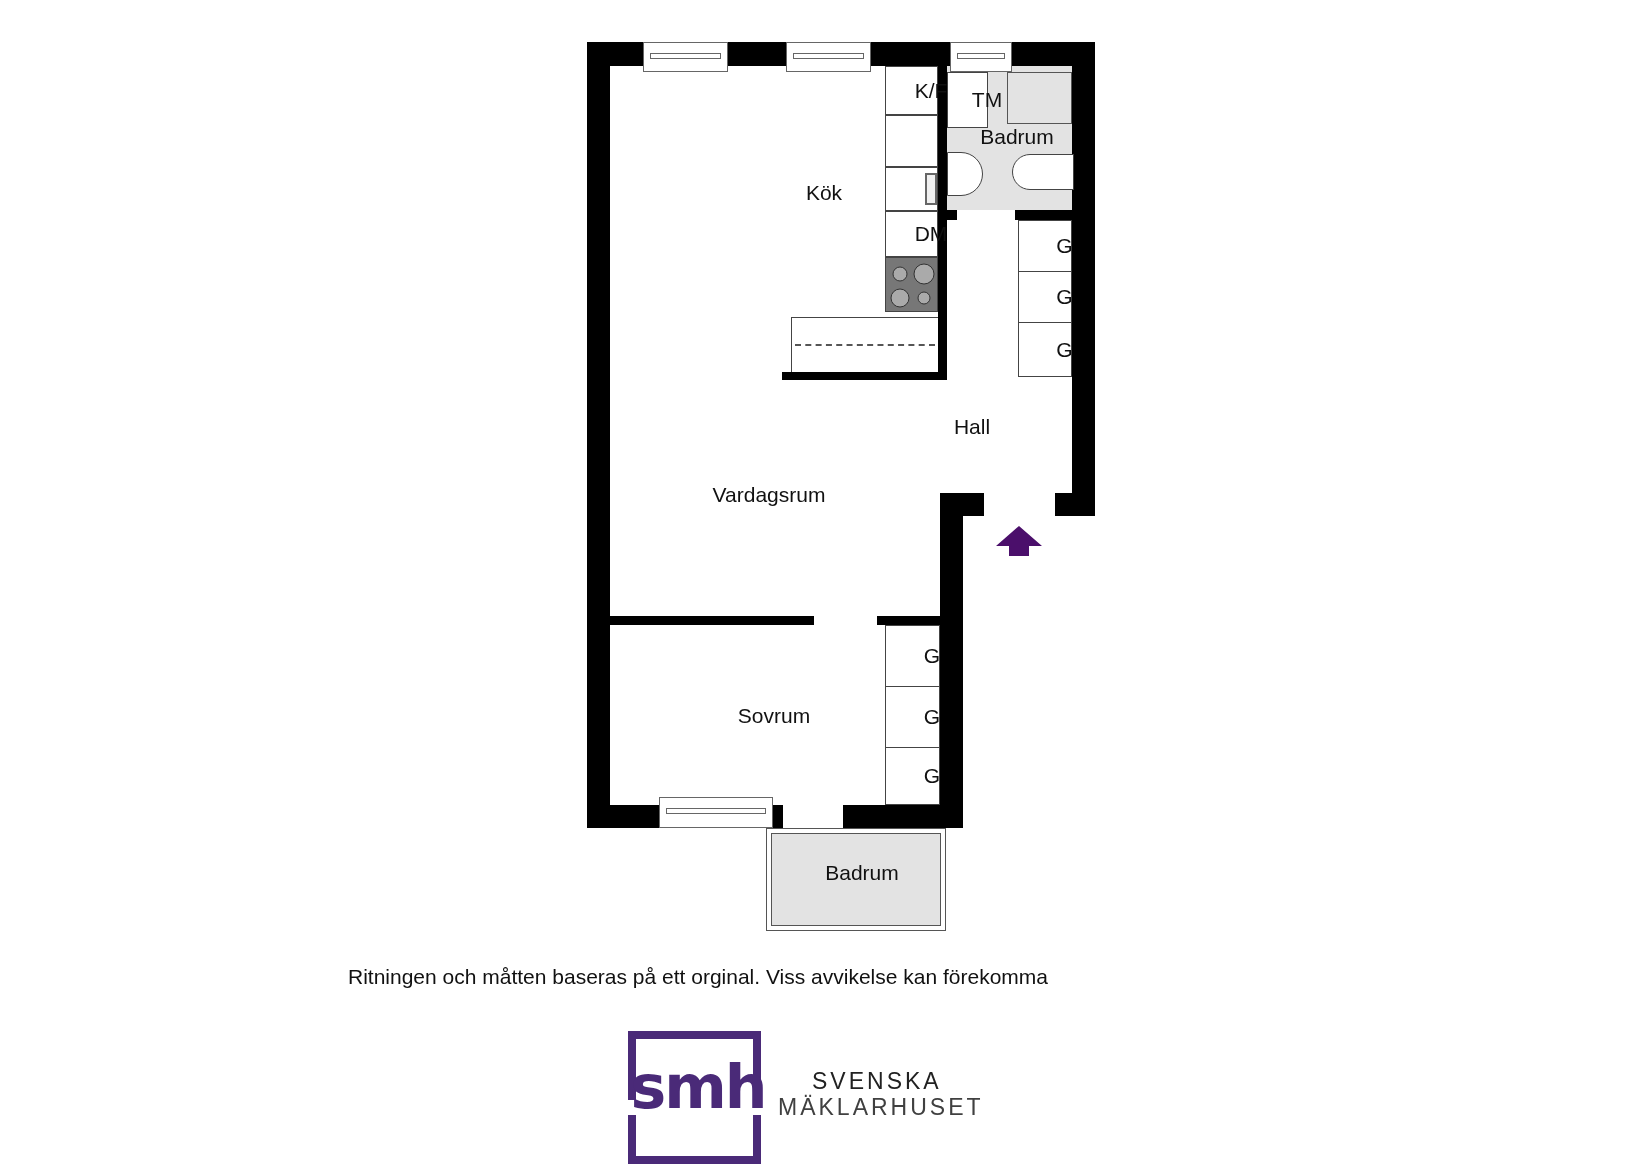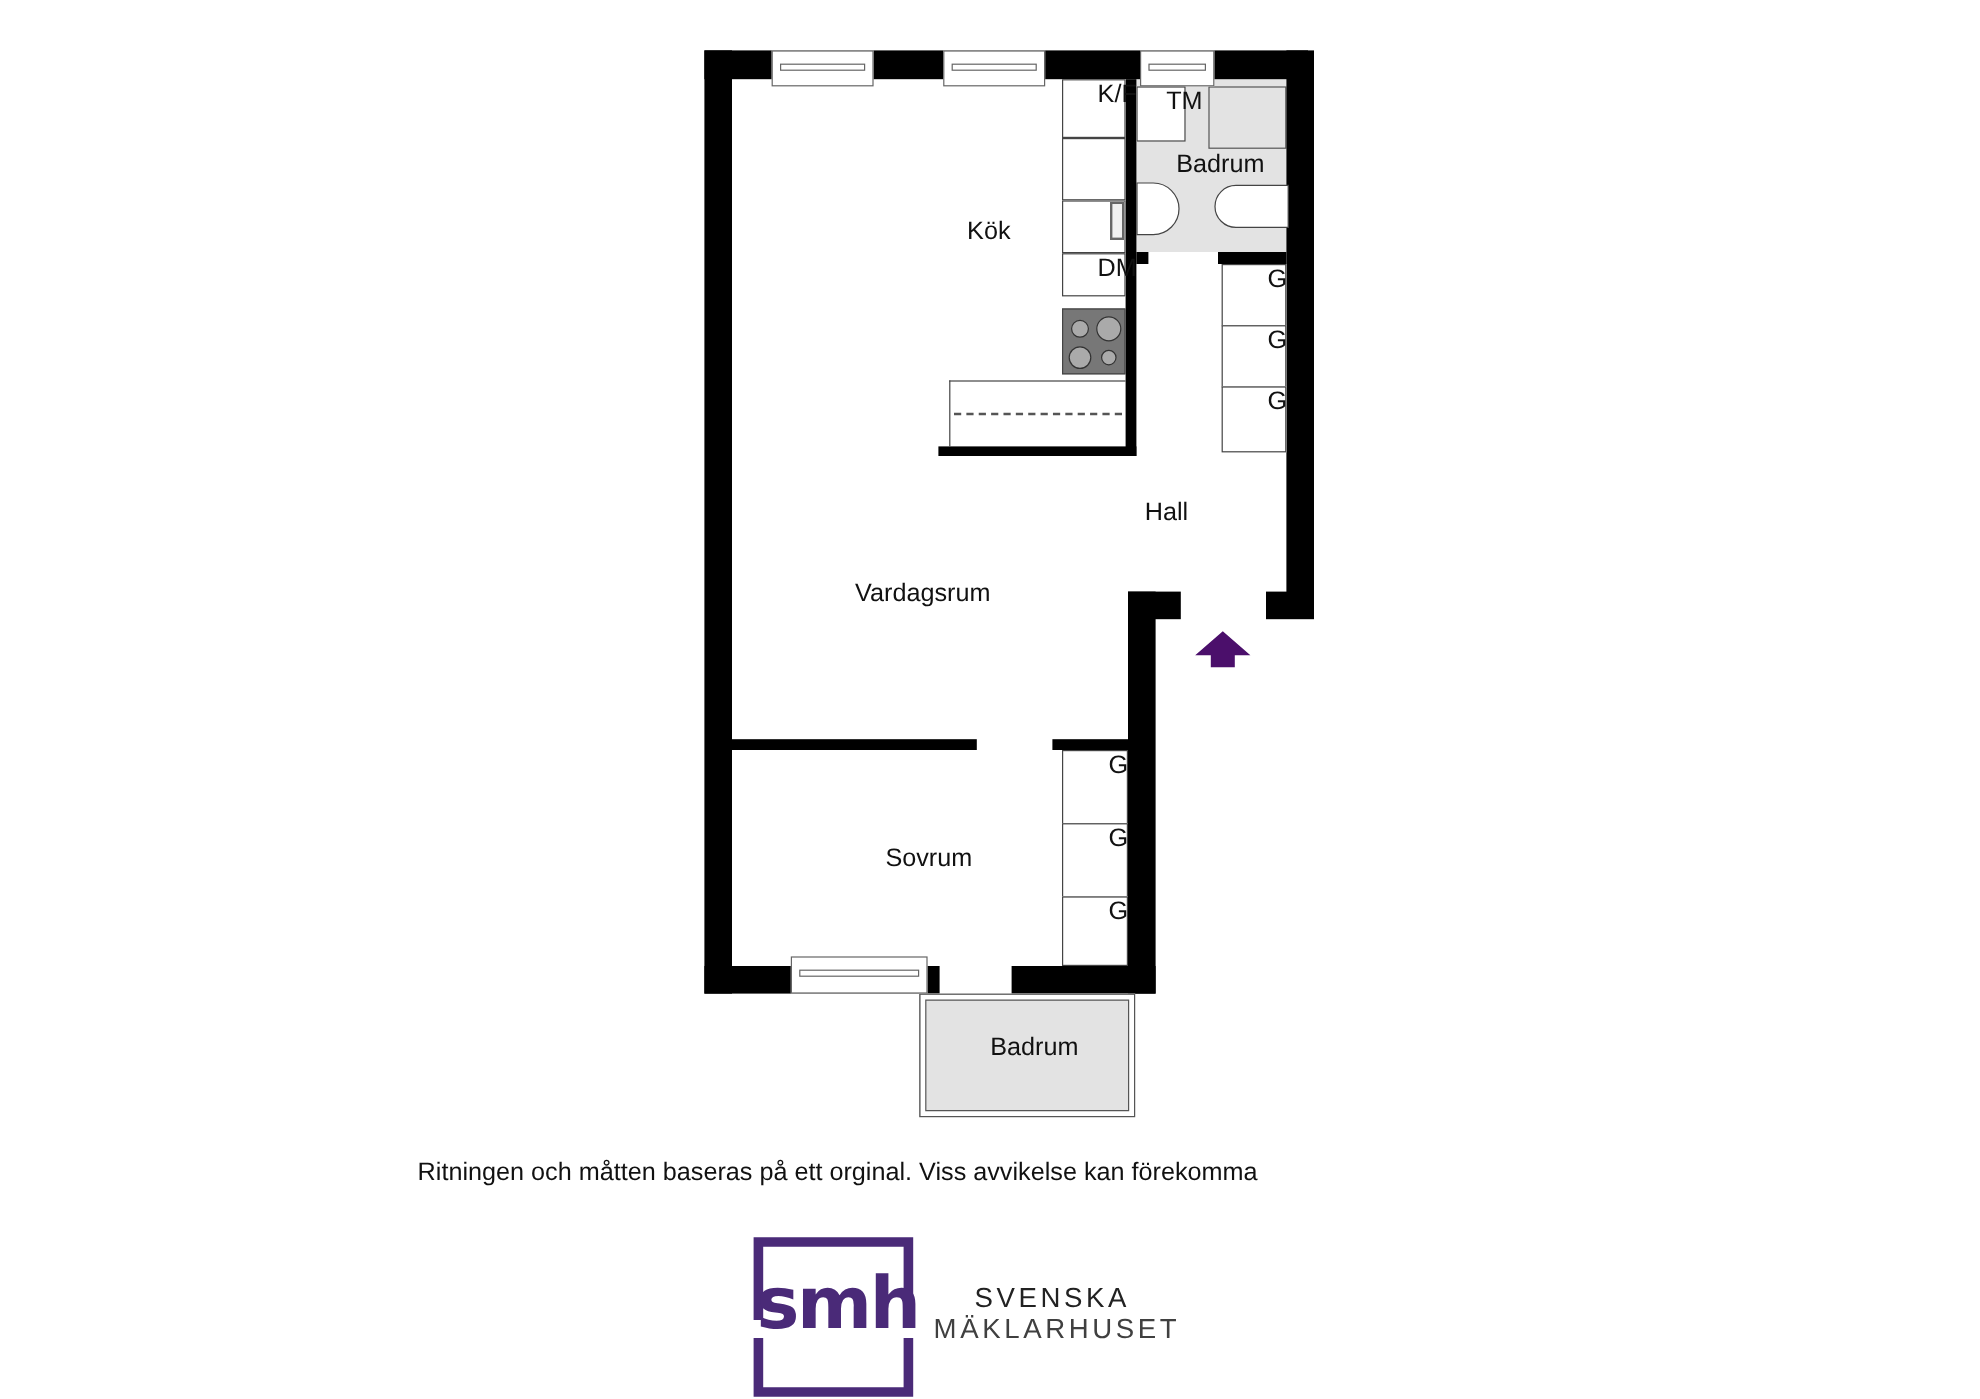--- a/index.html
+++ b/index.html
@@ -2,21 +2,21 @@
 <html><head>
 <meta charset="utf-8">
 <style>
   html,body{margin:0;padding:0;background:#fff;}
   body{width:1650px;height:1166px;position:relative;overflow:hidden;font-family:"Liberation Sans",sans-serif;color:#111;}
   .abs{position:absolute;}
   .wall{position:absolute;background:#000;}
   .win{position:absolute;background:#fff;border:1px solid #666;box-sizing:border-box;}
   .win::after{content:"";position:absolute;left:6px;right:6px;top:35%;height:4px;border:1px solid #666;}
   .lbl{position:absolute;font-size:21px;white-space:nowrap;transform:translate(-50%,-50%);}
-  .cab{position:absolute;border:1px solid #444;box-sizing:border-box;background:#fff;display:flex;justify-content:center;font-size:21px;padding-left:39px;}
+  .cab{position:absolute;border:1px solid #444;box-sizing:border-box;background:#fff;display:flex;align-items:center;justify-content:center;font-size:21px;padding-left:39px;}
   .grey{background:#e3e3e3;}
   svg{position:absolute;left:0;top:0;}
 </style>
 </head>
 <body>
 
 <div>
 
   <div class="abs grey" style="left:945px;top:66px;width:127px;height:144px;"></div>
 
@@ -45,35 +45,35 @@
 
   <div class="abs grey" style="left:766px;top:828px;width:180px;height:103px;border:1px solid #555;box-sizing:border-box;box-shadow:inset 0 0 0 4px #fff,inset 0 0 0 5px #555;"></div>
 
   <div class="cab" style="left:885px;top:66px;width:53px;height:49px;">
       <span>K/F</span>
     </div>
   <div class="cab" style="left:885px;top:115px;width:53px;height:52px;"></div>
   <div class="cab" style="left:885px;top:167px;width:53px;height:44px;">
     <div style="width:34px;height:32px;border:2px double #666;background:#f0f0f0;box-sizing:border-box;"></div>
   </div>
-  <div class="cab" style="left:885px;top:211px;width:53px;height:36px;">
+  <div class="cab" style="left:885px;top:211px;width:53px;height:46px;">
       <span>DM</span>
     </div>
   <div class="cab" style="left:885px;top:257px;width:53px;height:55px;background:#777;">
     <svg width="53" height="55">
       <circle cx="14" cy="16" r="7" fill="#aaa" stroke="#333"></circle>
       <circle cx="38" cy="16" r="10" fill="#aaa" stroke="#333"></circle>
       <circle cx="14" cy="40" r="9" fill="#aaa" stroke="#333"></circle>
       <circle cx="38" cy="40" r="6" fill="#aaa" stroke="#333"></circle>
     </svg>
   </div>
   <div class="abs" style="left:791px;top:317px;width:147px;height:55px;border-top:1px solid #444;border-left:1px solid #444;box-sizing:border-box;"></div>
   <div class="abs" style="left:795px;top:344px;width:140px;border-top:2px dashed #555;"></div>
 
-  <div class="cab" style="left:947px;top:72px;width:37px;height:46px;">
+  <div class="cab" style="left:947px;top:72px;width:37px;height:56px;">
       <span>TM</span>
     </div>
   <div class="abs" style="left:947px;top:152px;width:34px;height:42px;border:1px solid #444;border-radius:0 22px 22px 0;background:#fff;"></div>
   <div class="abs" style="left:1012px;top:154px;width:60px;height:34px;border:1px solid #444;border-radius:30px 0 0 30px;background:#fff;"></div>
 
   <div class="cab" style="left:1018px;top:220px;width:54px;height:52px;">
       <span>G</span>
     </div>
   <div class="cab" style="left:1018px;top:271px;width:54px;height:52px;">
       <span>G</span>

